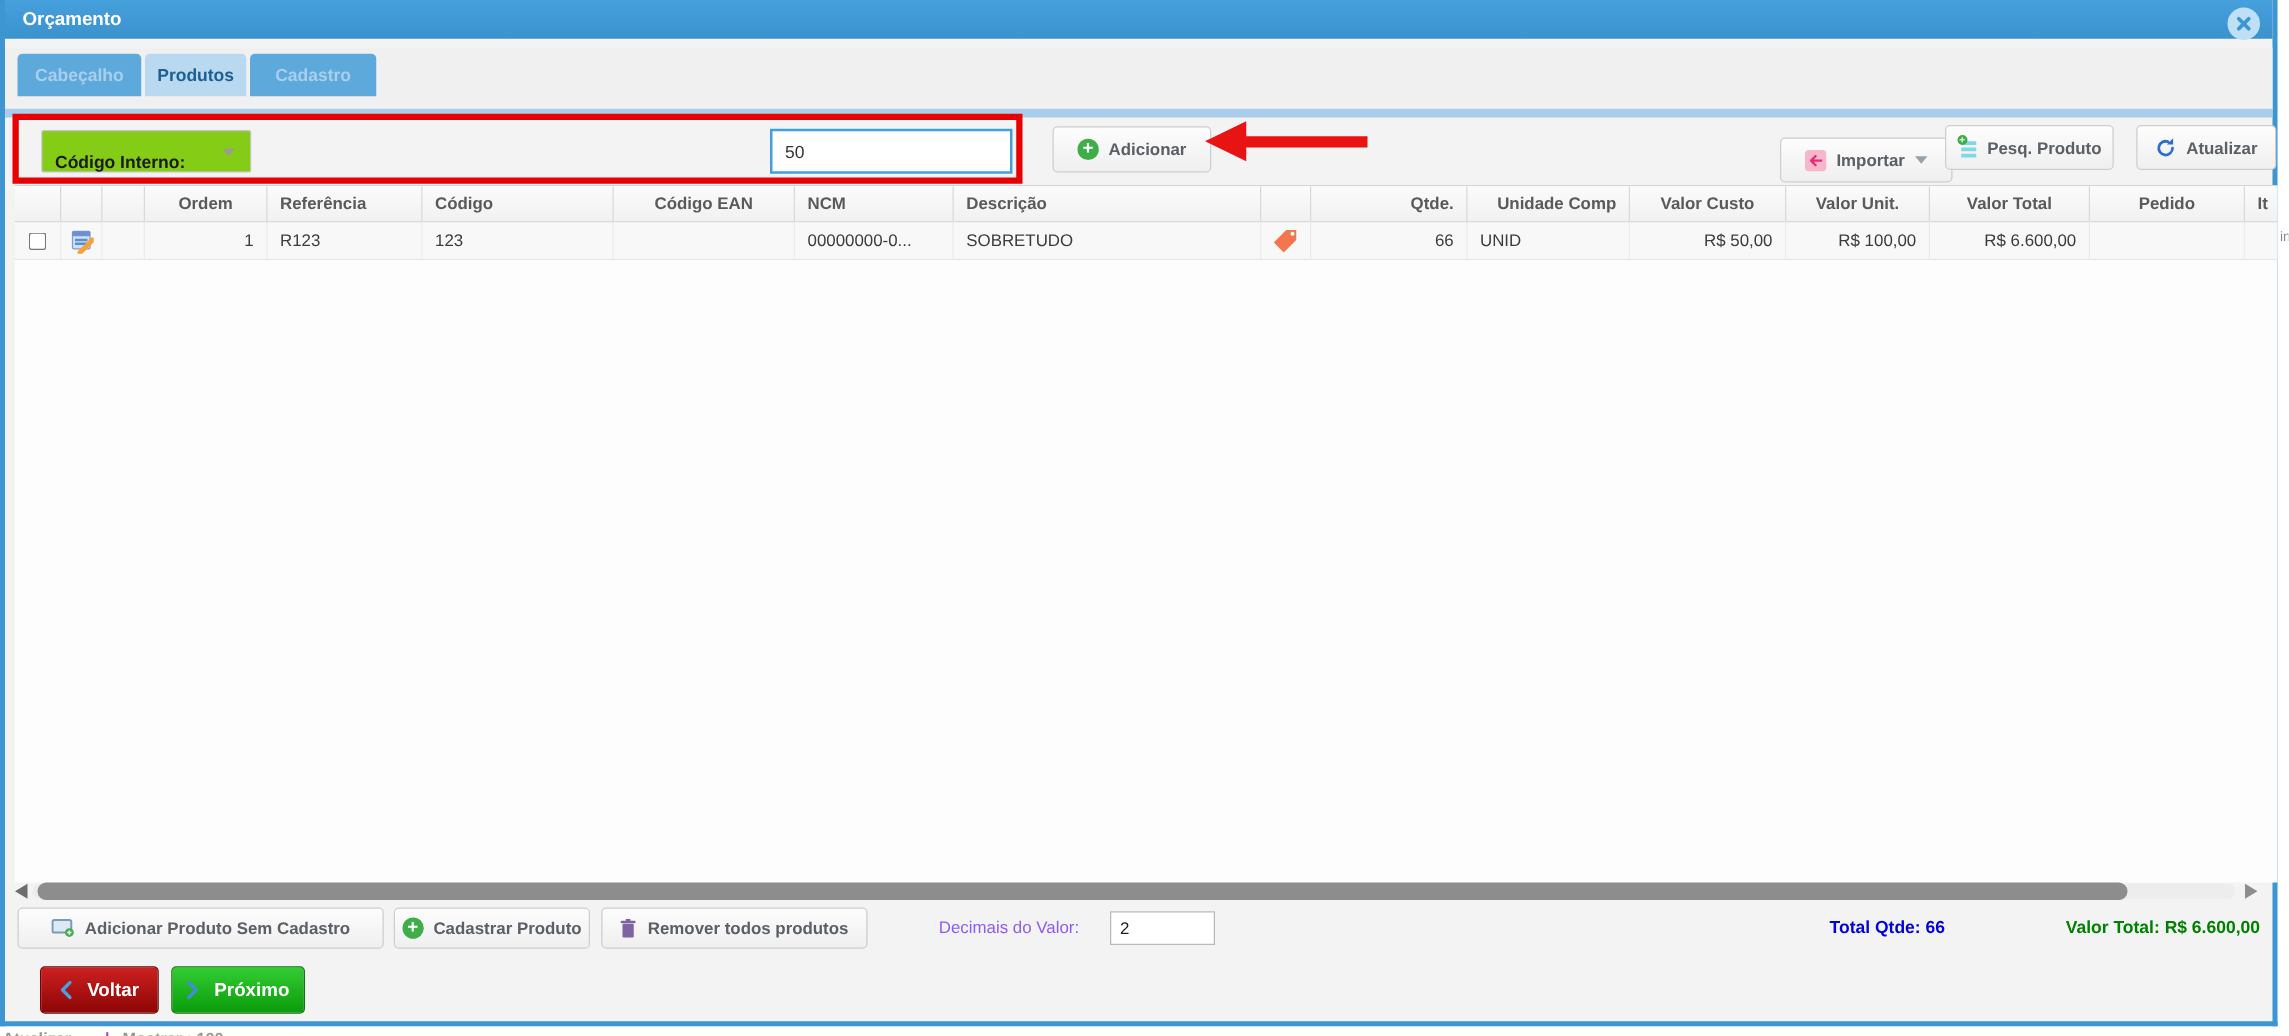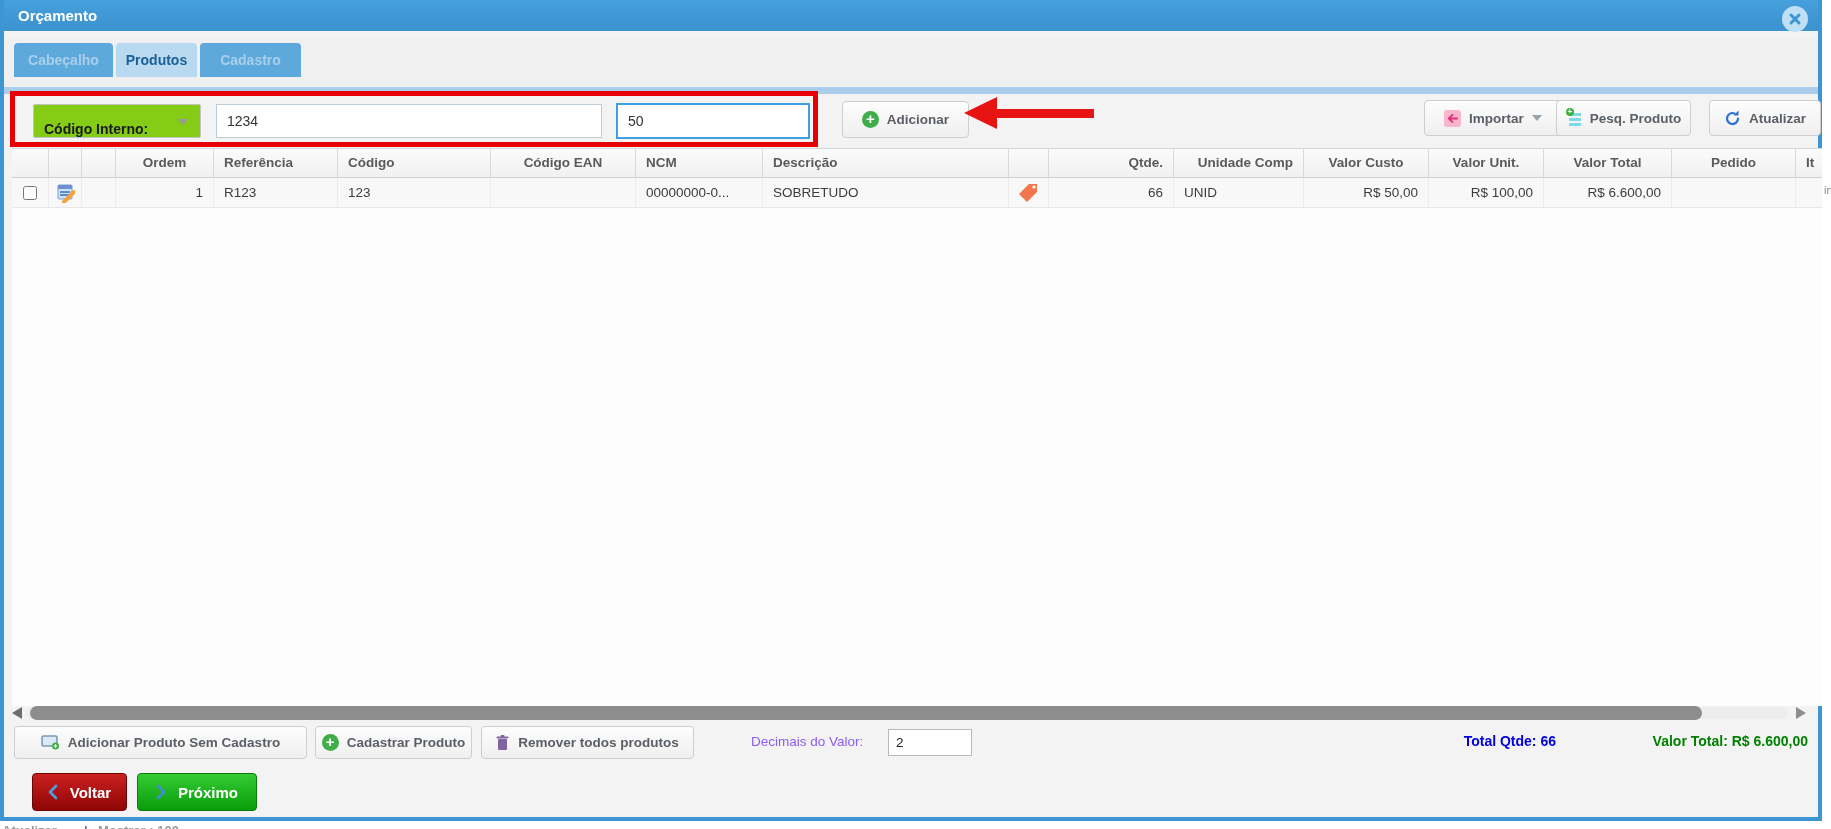--- a/index.html
+++ b/index.html
@@ -47,21 +47,21 @@
   .btn-add { position:absolute; left:838px; top:7px; width:127px; height:37px; }
   .plus-circle { width:17px; height:17px; border-radius:50%; background:#3fae49; color:#fff;
                  font-weight:bold; font-size:15px; line-height:16px; text-align:center; margin-right:8px; }
 
   .red-arrow { position:absolute; left:960px; top:2px; width:130px; height:34px; z-index:6; }
   .red-arrow .head { position:absolute; left:0; top:1px; width:0; height:0;
                      border-top:16px solid transparent; border-bottom:16px solid transparent;
                      border-right:33px solid #e81313; }
   .red-arrow .tail { position:absolute; left:30px; top:13px; width:100px; height:9px; background:#e81313; }
 
-  .btn-import  { position:absolute; left:1420px; top:6px; width:138px; height:36px; }
+  .btn-import  { position:absolute; left:1420px; top:16px; width:138px; height:36px; }
   .btn-pesq    { position:absolute; left:1552px; top:6px; width:135px; height:36px; }
   .btn-refresh { position:absolute; left:1705px; top:6px; width:112px; height:36px; }
   .import-icn { width:17px; height:17px; background:#f7b6ca; border-radius:3px; margin-right:8px;
                 display:flex; align-items:center; justify-content:center; }
   .btn .dd-caret { margin-left:8px; border-top-color:#97a2ab; }
   .pesq-icn { position:relative; width:15px; height:16px; margin-right:9px; }
   .pesq-icn i { position:absolute; left:3px; width:12px; height:3px; background:#7fd8ea; }
   .pesq-icn .g { position:absolute; left:0; top:-2px; width:8px; height:8px; border-radius:50%;
                  background:#3fae49; color:#fff; font-size:8px; line-height:7px; text-align:center; font-style:normal; }
 
@@ -95,21 +95,21 @@
   .dec-input { position:absolute; left:884px; top:3px; width:84px; height:27px; background:#fff;
                border:1px solid #b9b9b9; font-size:13.5px; color:#222; padding-left:7px; }
   .tot-qty { position:absolute; right:262px; top:7px; font-size:14px; font-weight:bold; color:#0000dd; }
   .tot-val { position:absolute; right:10px;  top:7px; font-size:14px; font-weight:bold; color:#008000; }
 
   
   .nav { position:absolute; left:0; top:773px; width:100%; height:42px; }
   .btn-nav { position:absolute; top:0; height:38px; border-radius:4px; color:#fff; font-weight:bold;
              font-size:15px; display:flex; align-items:center; justify-content:center; cursor:pointer; }
   .btn-back { left:28px; width:95px; background:linear-gradient(#cc2020,#8e0505); border:1px solid #6b0404; }
-  .btn-next { left:133px; width:120px; background:linear-gradient(#33cc33,#0b9c0b); border:1px solid #0a7a0a; }
+  .btn-next { left:133px; width:107px; background:linear-gradient(#33cc33,#0b9c0b); border:1px solid #0a7a0a; }
   .btn-nav svg { margin-right:12px; }
 
   
   .under-bottom { position:absolute; left:0; top:822px; width:400px; height:7px; overflow:hidden;
                   font-size:13px; color:#9a9a9a; font-weight:bold; }
   .under-bottom .bar { color:#a64ca6; }
   .under-bottom span { position:absolute; top:1px; }
   .under-right { position:absolute; left:1824px; top:185px; width:7px; height:40px; overflow:hidden;
                  font-size:11px; color:#8a8a8a; line-height:11px; }
 </style>
@@ -143,21 +143,20 @@
     <div class="tab-band"></div>
 
     <div class="entry-row">
       <div class="annotation-box"></div>
 
       <div class="combo">
         <span class="lbl">Código Interno:</span>
         <span class="caret"></span>
       </div>
 
-      <input class="txt txt-code" value="1234" style="">
       <input class="txt txt-qty" value="50" style="">
 
       <div class="btn btn-add">
         <span class="plus-circle">+</span>
         <span>Adicionar</span>
       </div>
 
       <div class="red-arrow">
         <span class="head"></span>
         <span class="tail"></span>

